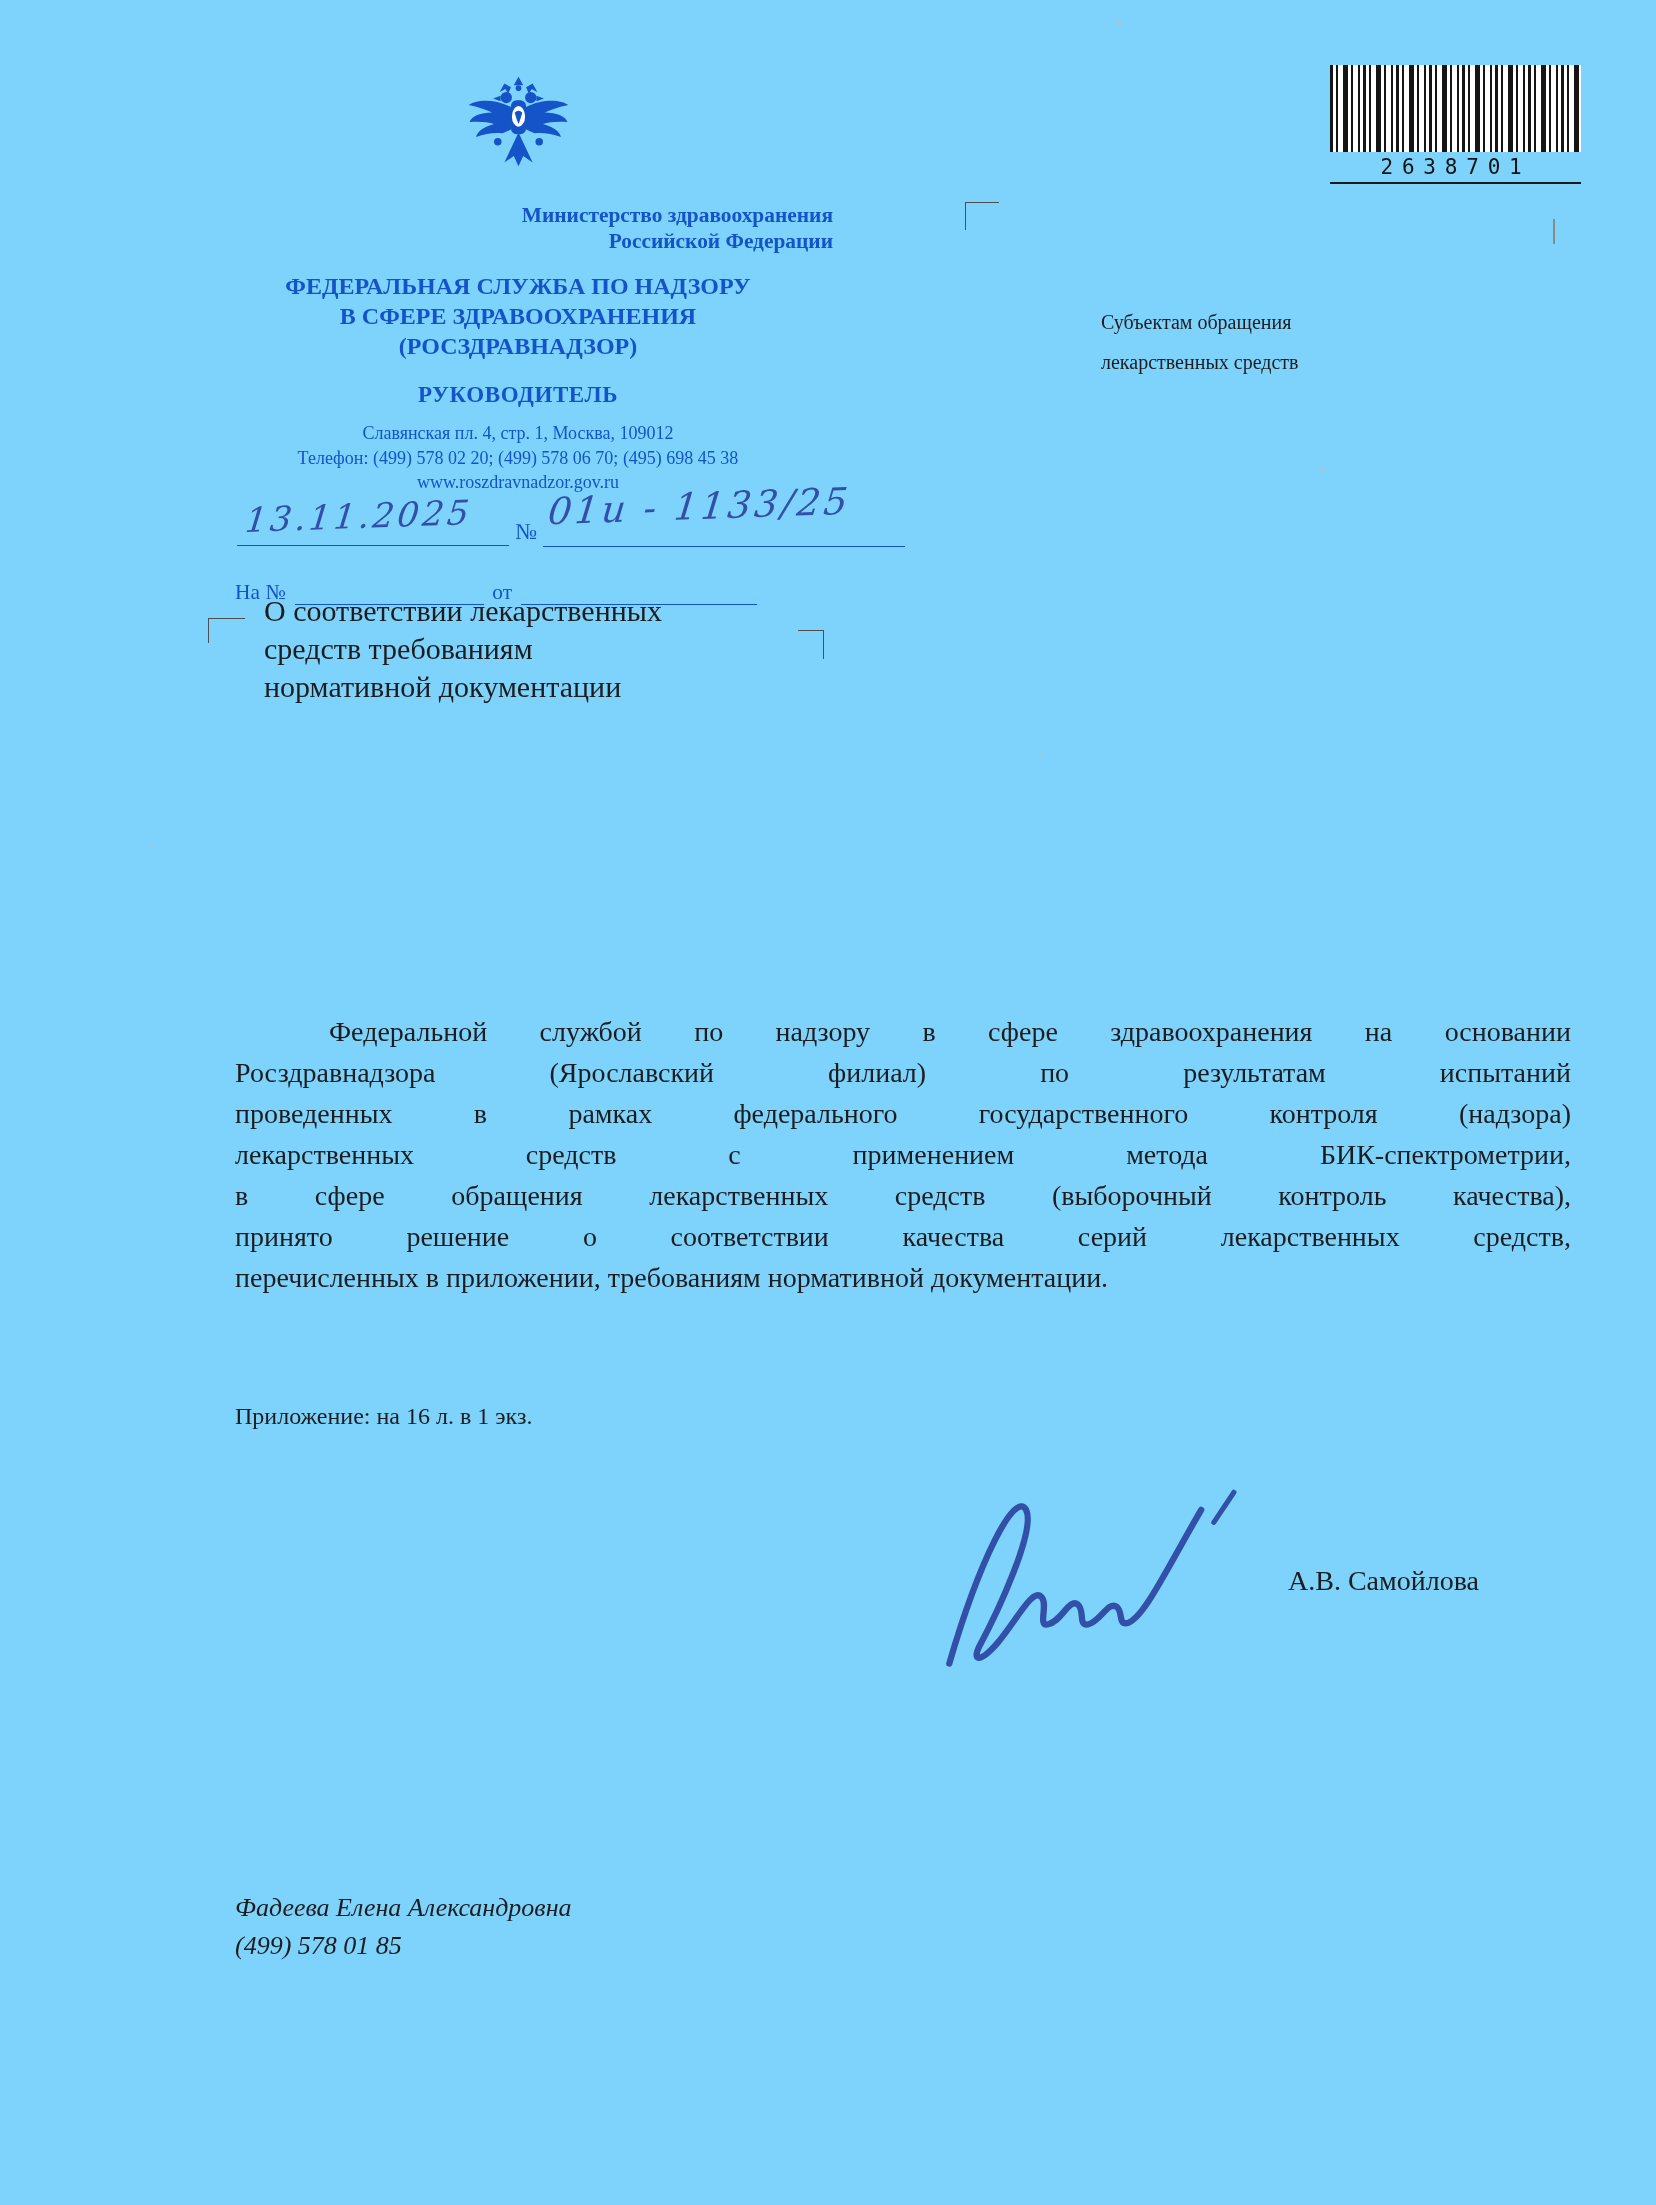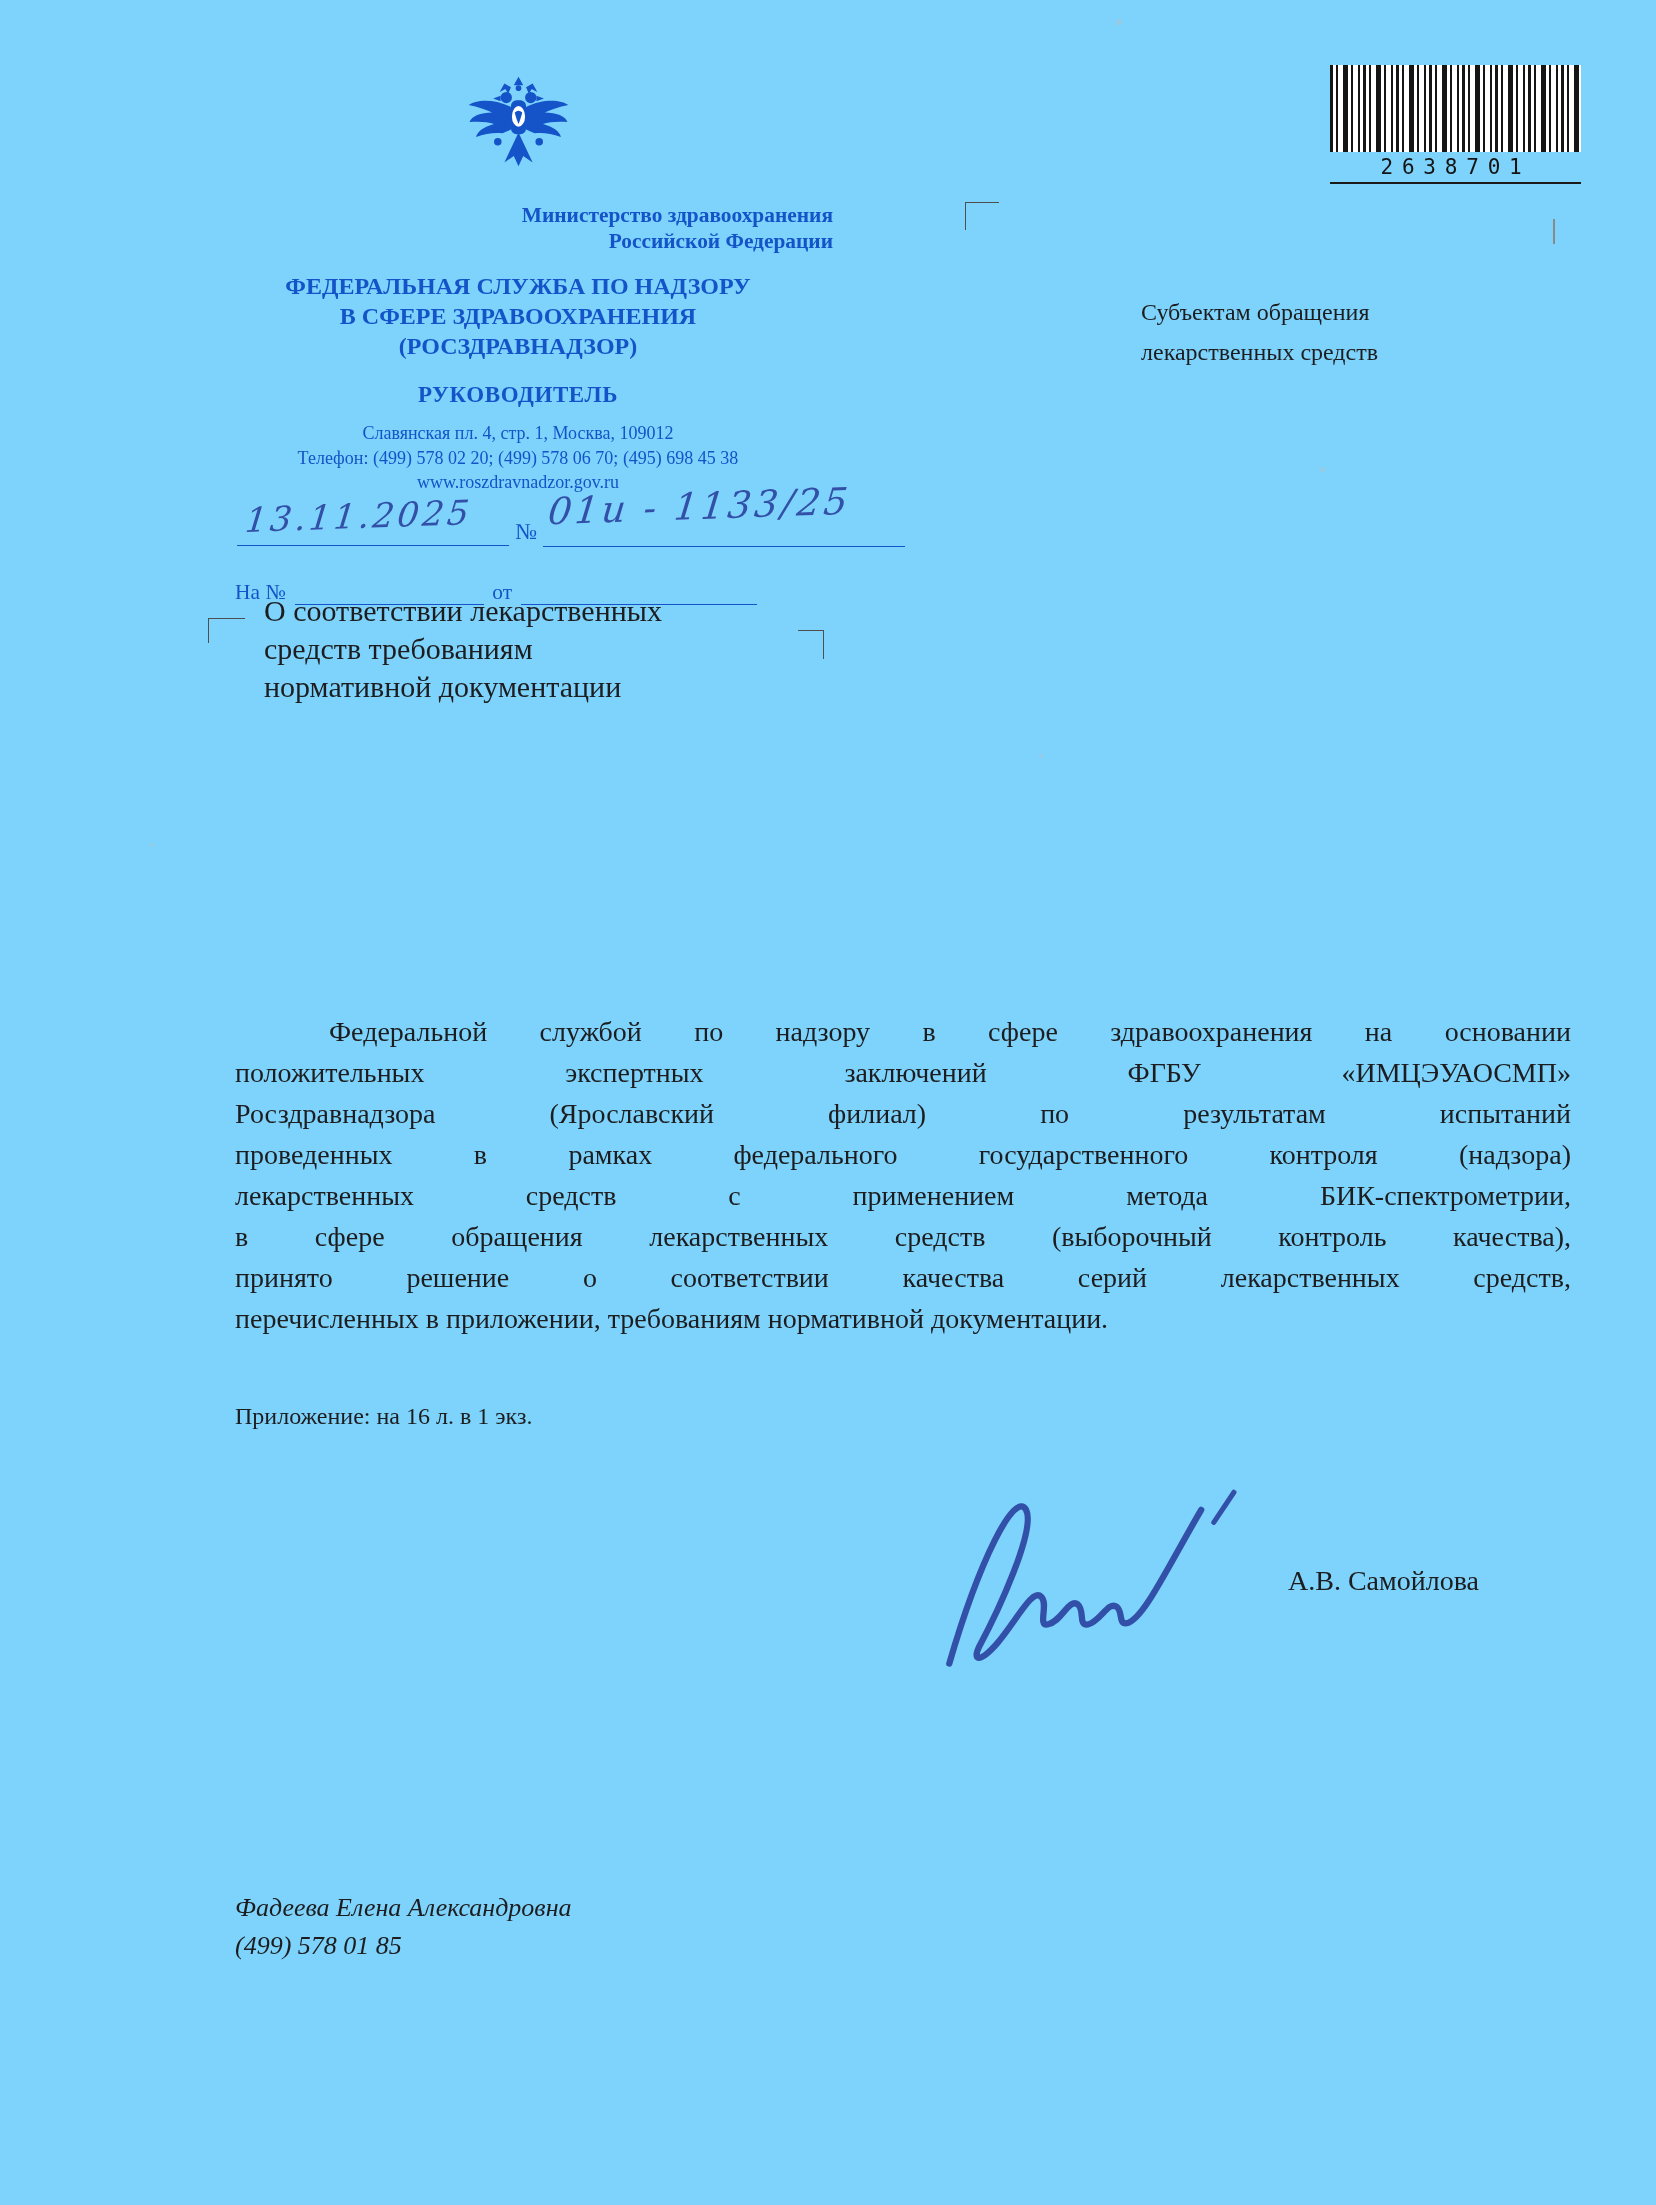--- a/index.html
+++ b/index.html
@@ -64,21 +64,21 @@
   .subject { position:absolute; left:264px; top:592px; font-size:30px; line-height:38px; color:var(--text-black); }
   .mark-subj-left { position:absolute; left:208px; top:618px; width:37px; height:25px;
     border-top:1.9px solid #4f4f4f; border-left:1.9px solid #4f4f4f; }
   .mark-subj-right { position:absolute; left:798px; top:630px; width:26.4px; height:29px;
     border-top:1.9px solid #4f4f4f; border-right:1.9px solid #4f4f4f; }
   .mark-recip { position:absolute; left:965px; top:202px; width:34px; height:28px;
     border-top:1.9px solid #4f4f4f; border-left:1.9px solid #4f4f4f; }
   .mark-tick { position:absolute; left:1553px; top:219px; width:1.9px; height:25px; background:#8a8a8a; }
 
   
-  .recipient { position:absolute; left:1101px; top:292px; font-size:24px; line-height:40px; color:var(--text-black);margin-left:40px; }
+  .recipient { position:absolute; left:1101px; top:302px; font-size:20px; line-height:40px; color:var(--text-black); }
 
   
   .body-block { position:absolute; left:235px; top:1011px; width:1336px;
     font-size:28px; line-height:41px; color:var(--text-black); }
   .body-line { text-align:justify; text-align-last:justify; }
   .body-line.first { text-indent:94px; }
   .body-line.last { text-align-last:left; }
   .attachment { position:absolute; left:235px; top:1403px; font-size:24px; color:var(--text-black); }
 
   
@@ -169,21 +169,20 @@
 
   <div class="mark-recip"></div>
   <div class="mark-tick"></div>
   <div class="recipient">
     <div>Субъектам обращения</div>
     <div>лекарственных средств</div>
   </div>
 
   <div class="body-block">
     <div class="body-line first">Федеральной службой по надзору в сфере здравоохранения на основании</div>
-    <div class="body-line">положительных экспертных заключений ФГБУ «ИМЦЭУАОСМП»</div>
     <div class="body-line">Росздравнадзора (Ярославский филиал) по результатам испытаний</div>
     <div class="body-line">проведенных в рамках федерального государственного контроля (надзора)</div>
     <div class="body-line">лекарственных средств с применением метода БИК-спектрометрии,</div>
     <div class="body-line">в сфере обращения лекарственных средств (выборочный контроль качества),</div>
     <div class="body-line">принято решение о соответствии качества серий лекарственных средств,</div>
     <div class="body-line last">перечисленных в приложении, требованиям нормативной документации.</div>
   </div>
 
   <div class="attachment">Приложение: на 16 л. в 1 экз.</div>
 

